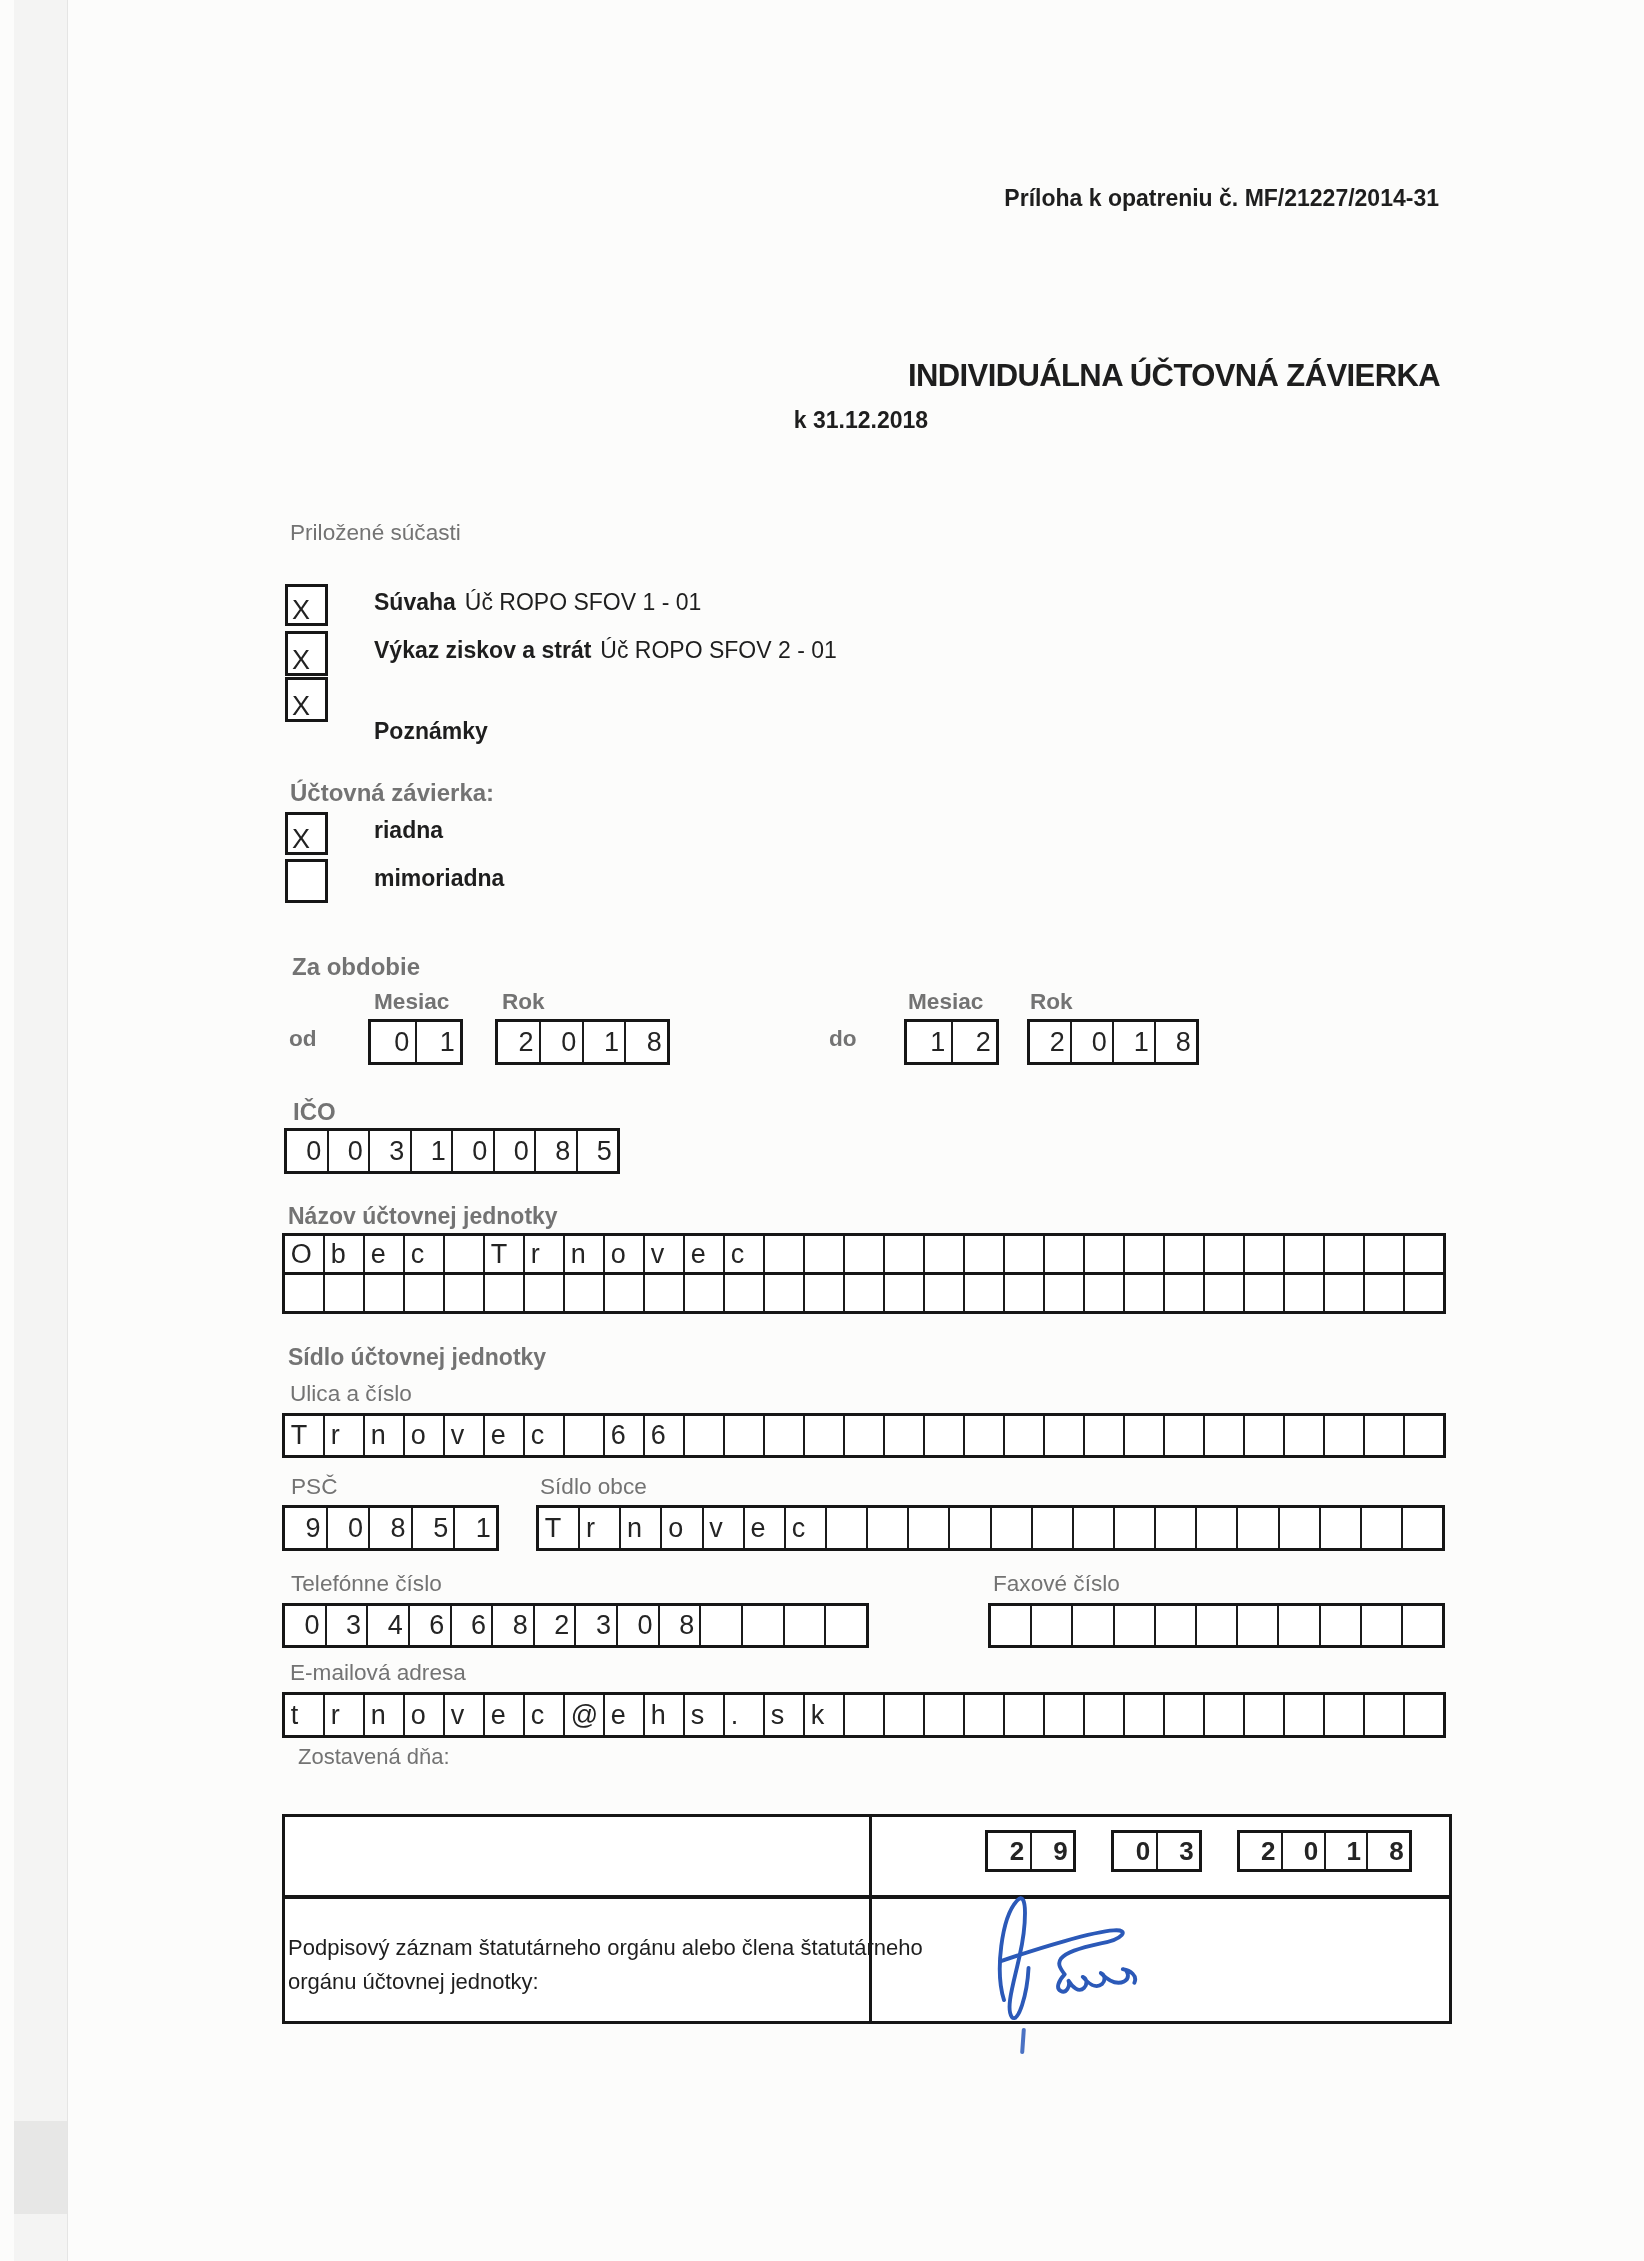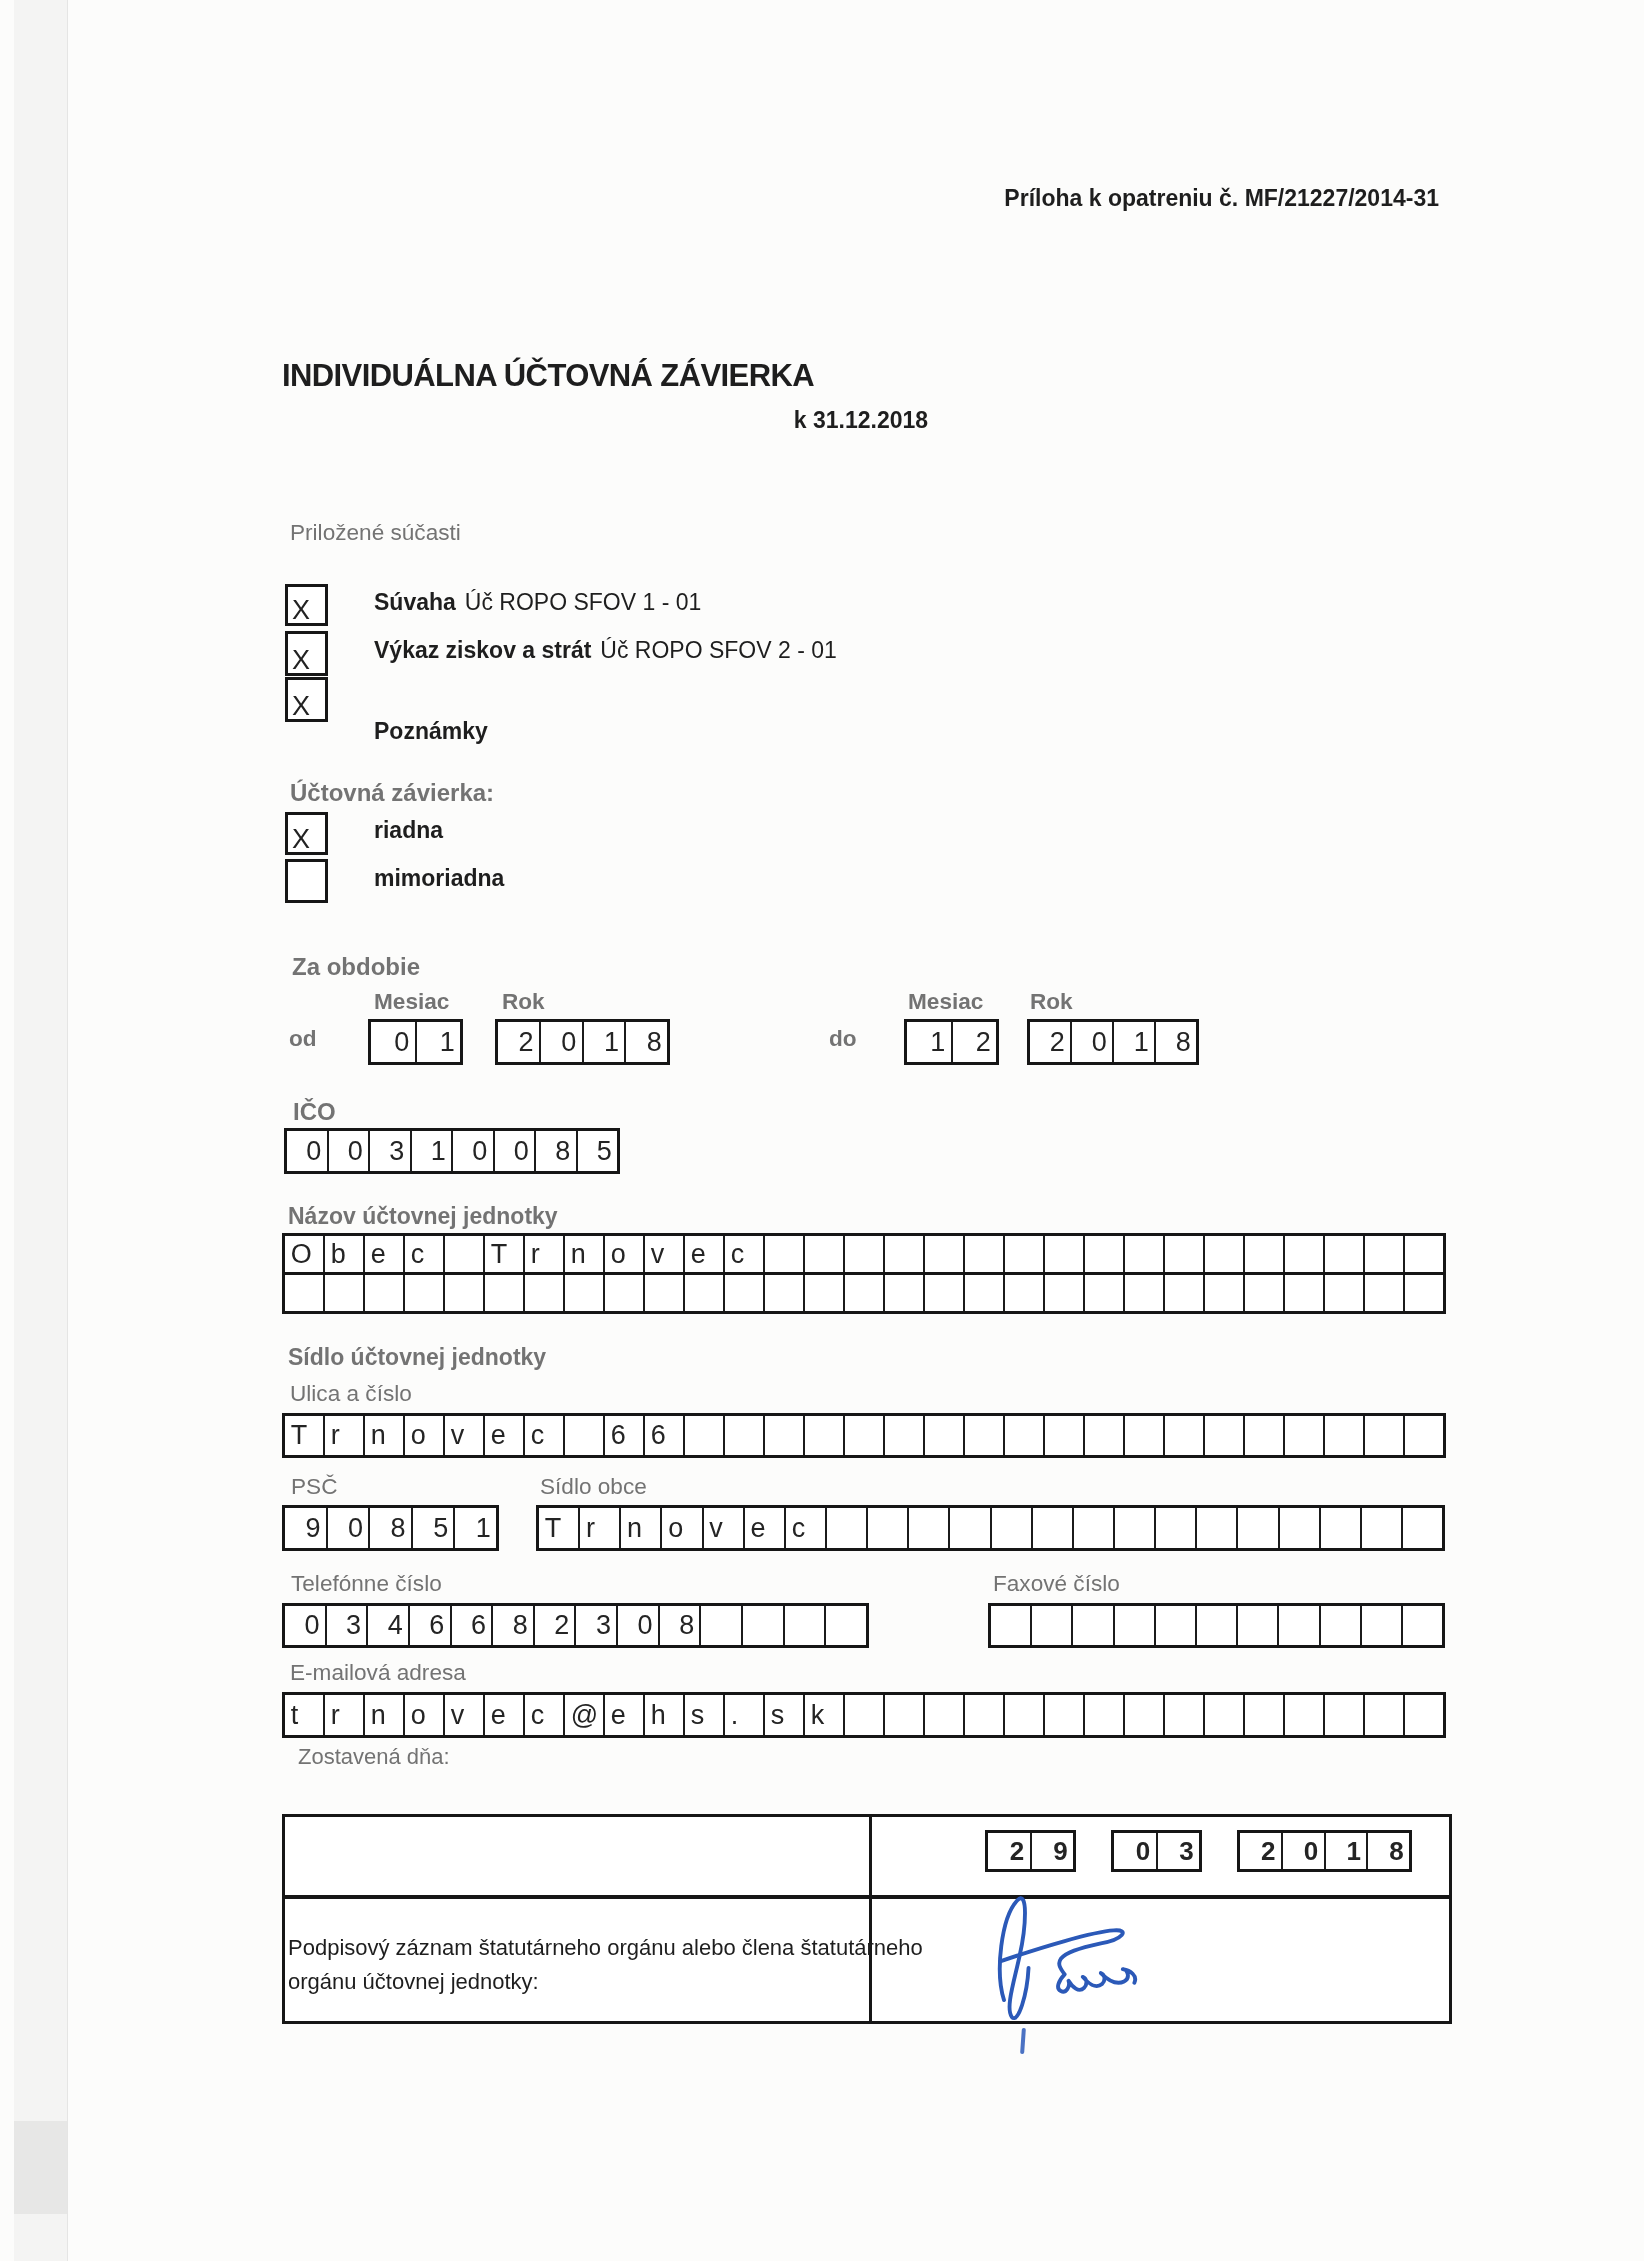--- a/index.html
+++ b/index.html
@@ -8,21 +8,21 @@
        -webkit-font-smoothing:antialiased;}
   .t{position:absolute;white-space:nowrap;font-size:22.6px;color:#737373;}
   .b{font-weight:700;}
   
   .scan-strip{position:absolute;left:14px;top:0;width:53px;height:2261px;background:rgba(0,0,0,0.032);}
   .scan-line{position:absolute;left:67px;top:0;width:1.3px;height:2261px;background:rgba(0,0,0,0.09);}
   .scan-corner{position:absolute;left:14px;top:2121px;width:53px;height:93px;background:rgba(0,0,0,0.05);}
   
   .hdr{position:absolute;left:774px;top:141px;width:665px;text-align:right;
        font-size:23px;font-weight:700;margin-top:44px;}
-  .title{position:absolute;left:282px;top:358px;width:1158px;text-align:left;
+  .title{position:absolute;left:282px;top:358px;width:1158px;text-align:right;
          font-size:31px;font-weight:700;letter-spacing:-0.6px;}
   .subtitle{position:absolute;left:282px;top:407px;width:1158px;text-align:center;
             font-size:23px;font-weight:700;}
   
   .cb{position:absolute;width:37px;border:3.9px solid #161616;background:#fff;}
   .cb span{position:absolute;left:3.9px;bottom:-1.3px;font-size:27px;color:#222;line-height:1;}
   .cbl{position:absolute;left:374px;font-size:23px;white-space:nowrap;display:flex;align-items:center;gap:9px;}
   
   .grid{display:flex;background:#fff;}
   .sgrid{position:absolute;border:3.2px solid #161616;background:#fff;}

